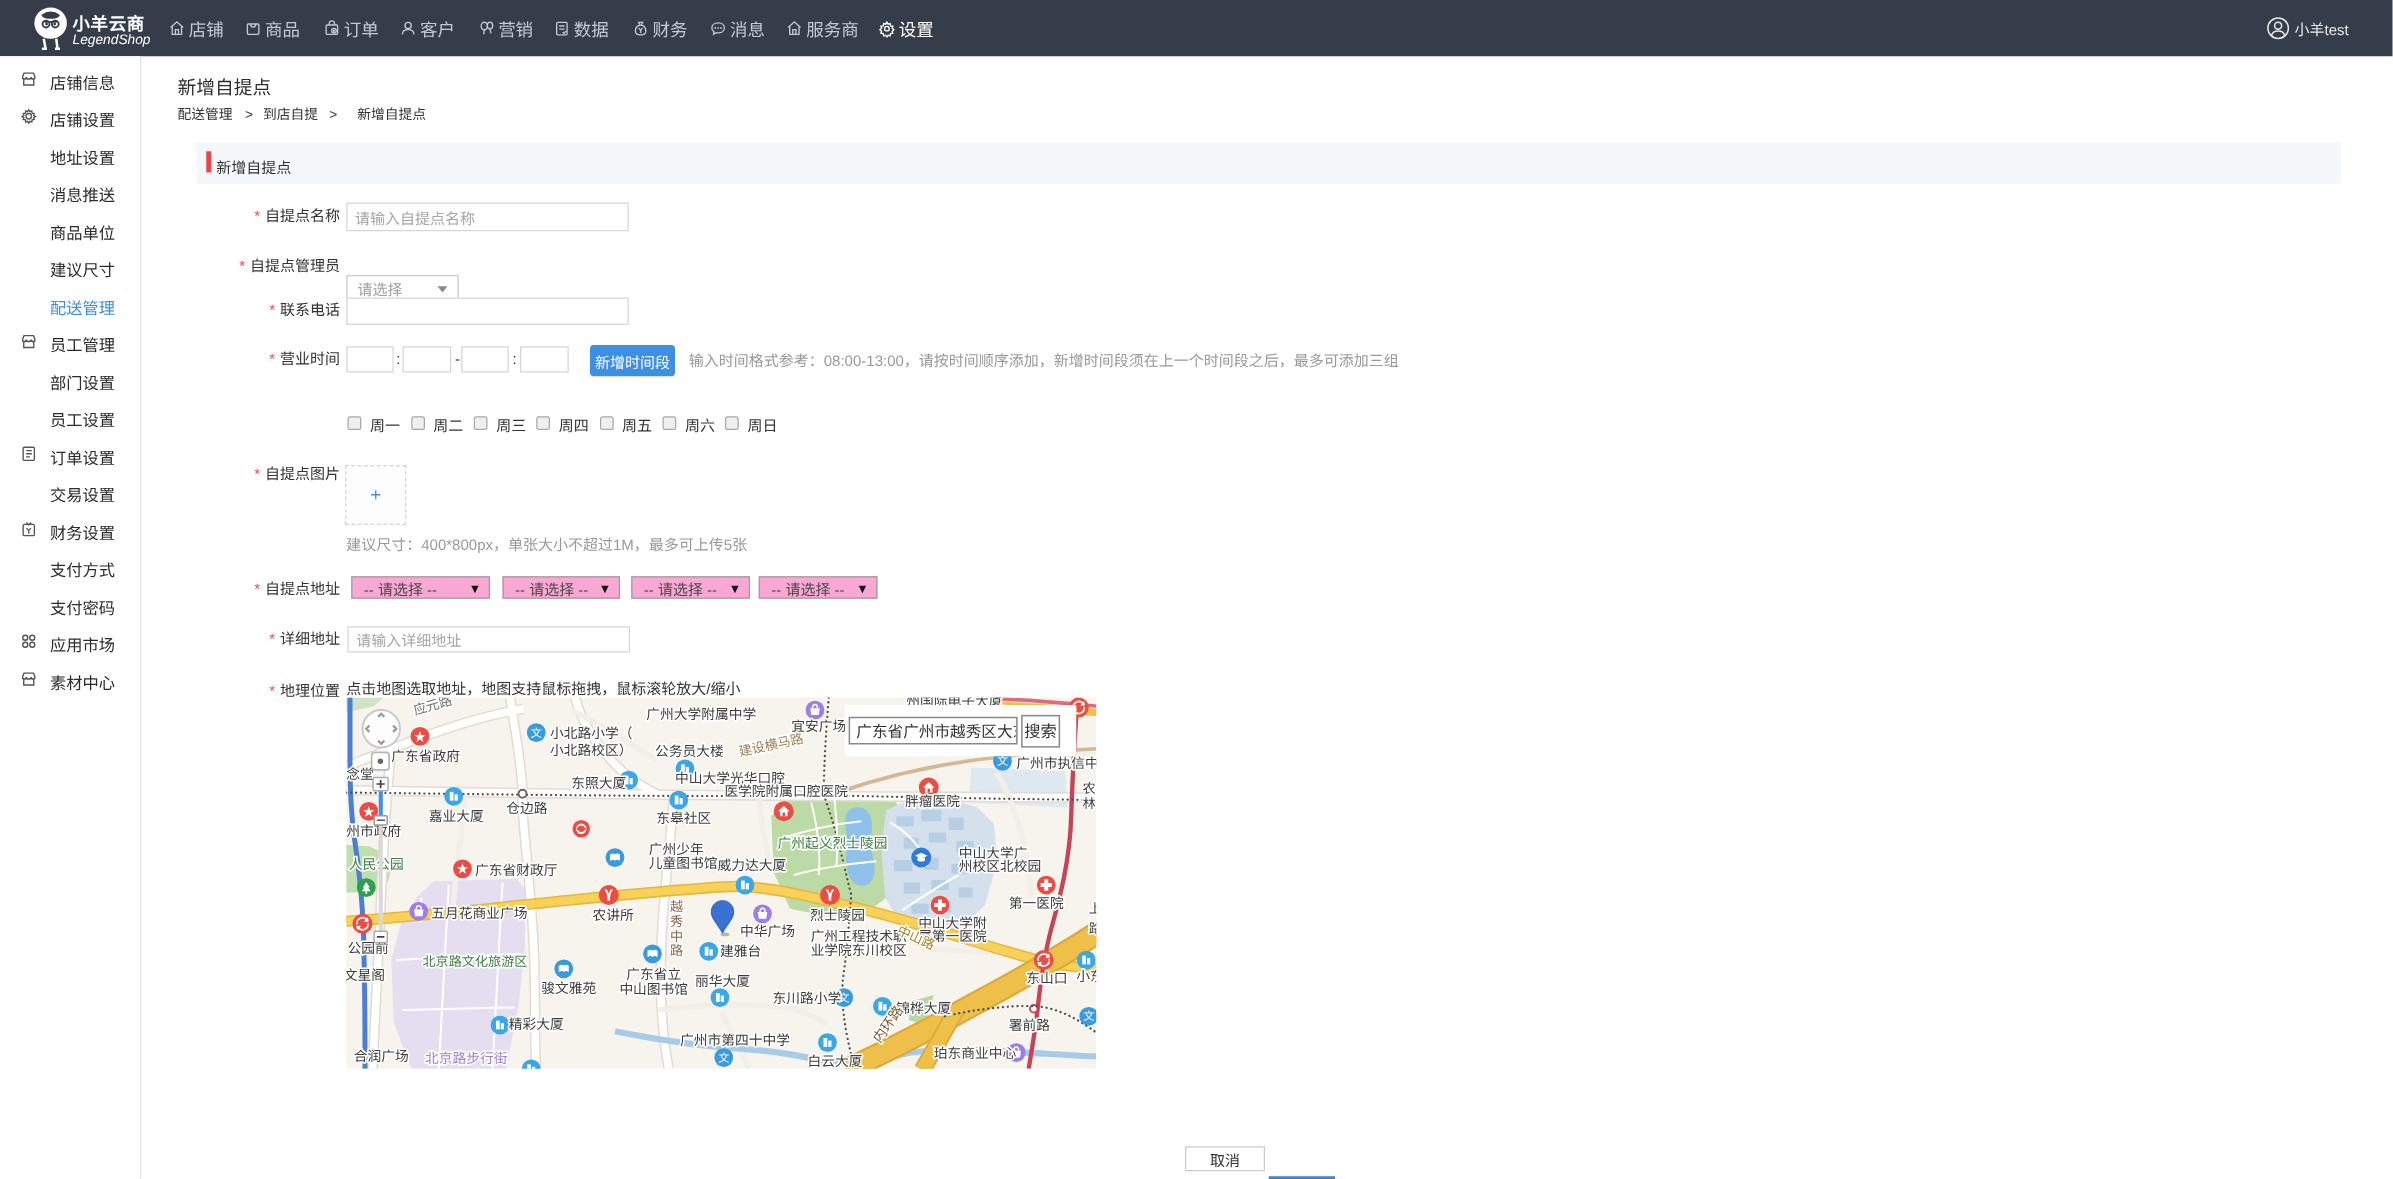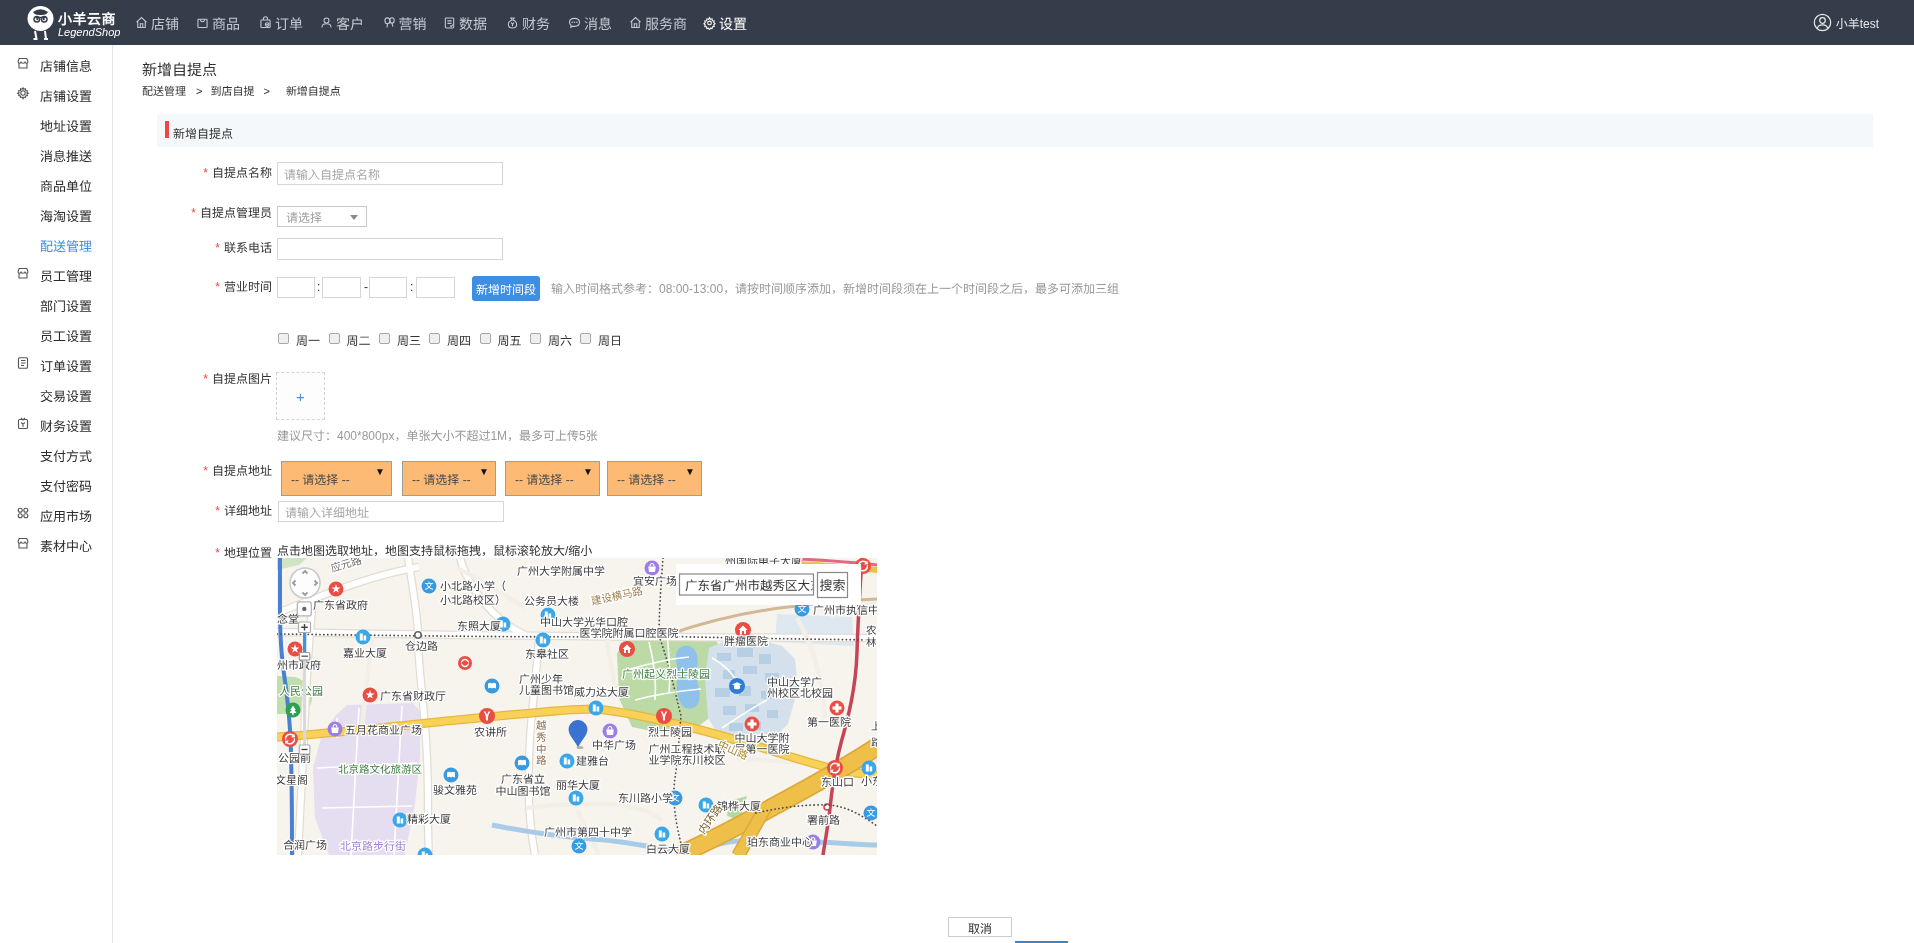--- a/index.html
+++ b/index.html
@@ -33,21 +33,21 @@
 .ipt { position:absolute; border:1px solid #d6d6d6; background:#fff; font-size:12px; color:#333; padding-left:6px; display:flex; align-items:center; }
 .ph { color:#a6a6a6; }
 .sel-lite { position:absolute; border:1px solid #c9c9c9; background:#fff; font-size:12px; color:#a0a0a0; padding-left:8px; display:flex; align-items:center; }
 .sel-lite .arr { position:absolute; right:8px; top:50%; margin-top:-2px; width:0; height:0; border-left:4px solid transparent; border-right:4px solid transparent; border-top:5px solid #8a8a8a; }
 .tsep { position:absolute; font-size:12px; color:#333; }
 .btn-blue { position:absolute; background:#3e8ee4; color:#fff; font-size:12px; border-radius:3px; display:flex; align-items:center; justify-content:center; }
 .hint { position:absolute; font-size:12px; color:#999; }
 .cbx { position:absolute; width:11px; height:11px; border:1px solid #a8a8a8; background:#efefef; border-radius:2px; }
 .cbl { position:absolute; font-size:12px; color:#333; }
 .upl { position:absolute; left:276px; top:372px; width:49px; height:48px; border:1px dashed #d4d4d4; background:#fdfdfd; color:#4a90e2; font-size:15px; display:flex; align-items:center; justify-content:center; }
-.nsel { position:absolute; height:35px; border:1px solid #9d9d9d; background:#fdba74; font-size:12px; color:#4a4a4a; display:flex; align-items:center; padding-left:9px; }
+.nsel { position:absolute; height:18px; border:1px solid #9d9d9d; background:#f9a8d4; font-size:12px; color:#4a4a4a; display:flex; align-items:center; padding-left:9px; }
 .nsel .na { position:absolute; right:6px; top:4px; font-size:10px; color:#111; }
 .desc { position:absolute; font-size:12px; color:#333; }
 #map { position:absolute; left:277px; top:558px; width:600px; height:297px; }
 .btn-cancel { position:absolute; left:948px; top:917px; width:64px; height:20px; border:1px solid #ccc; background:#fff; color:#333; font-size:12px; display:flex; align-items:center; justify-content:center; }
 .btn-save { position:absolute; left:1015px; top:917px; width:53px; height:21px; background:#3c83c9; color:#fff; font-size:12px; display:flex; align-items:center; justify-content:center;margin-top:24px; }
 </style>
 </head>
 <body>
 <div id="hdr">
   <svg class="logo-sheep" width="32" height="40" viewBox="0 0 32 40">
@@ -132,21 +132,21 @@
     <div class="s-item" style="top: 63px;">
       <span class="txt">地址设置</span>
     </div>
     <div class="s-item" style="top: 93px;">
       <span class="txt">消息推送</span>
     </div>
     <div class="s-item" style="top: 123px;">
       <span class="txt">商品单位</span>
     </div>
     <div class="s-item" style="top: 153px;">
-      <span class="txt">海淘设置</span>
+      <span class="txt">建议尺寸</span>
     </div>
     <div class="s-item on" style="top: 183px;">
       <span class="txt">配送管理</span>
     </div>
     <div class="s-item" style="top: 213px;">
       <svg width="14" height="14" viewBox="0 0 14 14" stroke="#555" stroke-width="1.1">
         <path d="M2 5.5 L3.2 2.5 H10.8 L12 5.5 M2 5.5 C2 7.8 5 7.8 5 5.5 C5 7.8 9 7.8 9 5.5 C9 7.8 12 7.8 12 5.5 M3 7.5 V12 H11 V7.5" fill="none"></path>
       </svg>
       <span class="txt">员工管理</span>
     </div>
@@ -202,21 +202,21 @@
     <div class="bar"></div>
     <div class="t">新增自提点</div>
   </div>
 
 <div class="lbl" style="top:163px;"><i>*</i>自提点名称</div>
 <div class="ipt" style="left:277px; top:162px; width:226px; height:23px;">
     <span class="ph">请输入自提点名称</span>
   </div>
 
 <div class="lbl" style="top:203px;"><i>*</i>自提点管理员</div>
-<div class="sel-lite" style="left:277px; top:206px; width:90px; height:21px;">请选择<span class="arr"></span></div>
+<div class="sel-lite" style="left:277px; top:220px; width:90px; height:21px;">请选择<span class="arr"></span></div>
 
 <div class="lbl" style="top:238px;"><i>*</i>联系电话</div>
 <div class="ipt" style="left:277px; top:238px; width:226px; height:22px;"></div>
 
 <div class="lbl" style="top:277px;"><i>*</i>营业时间</div>
 <div class="ipt" style="left:277px; top:277px; width:38px; height:21px;"></div>
 <div class="tsep" style="left:317px; top:280px;">:</div>
 <div class="ipt" style="left:322px; top:277px; width:39px; height:21px;"></div>
 <div class="tsep" style="left:364px; top:280px;">-</div>
 <div class="ipt" style="left:369px; top:277px; width:38px; height:21px;"></div>

